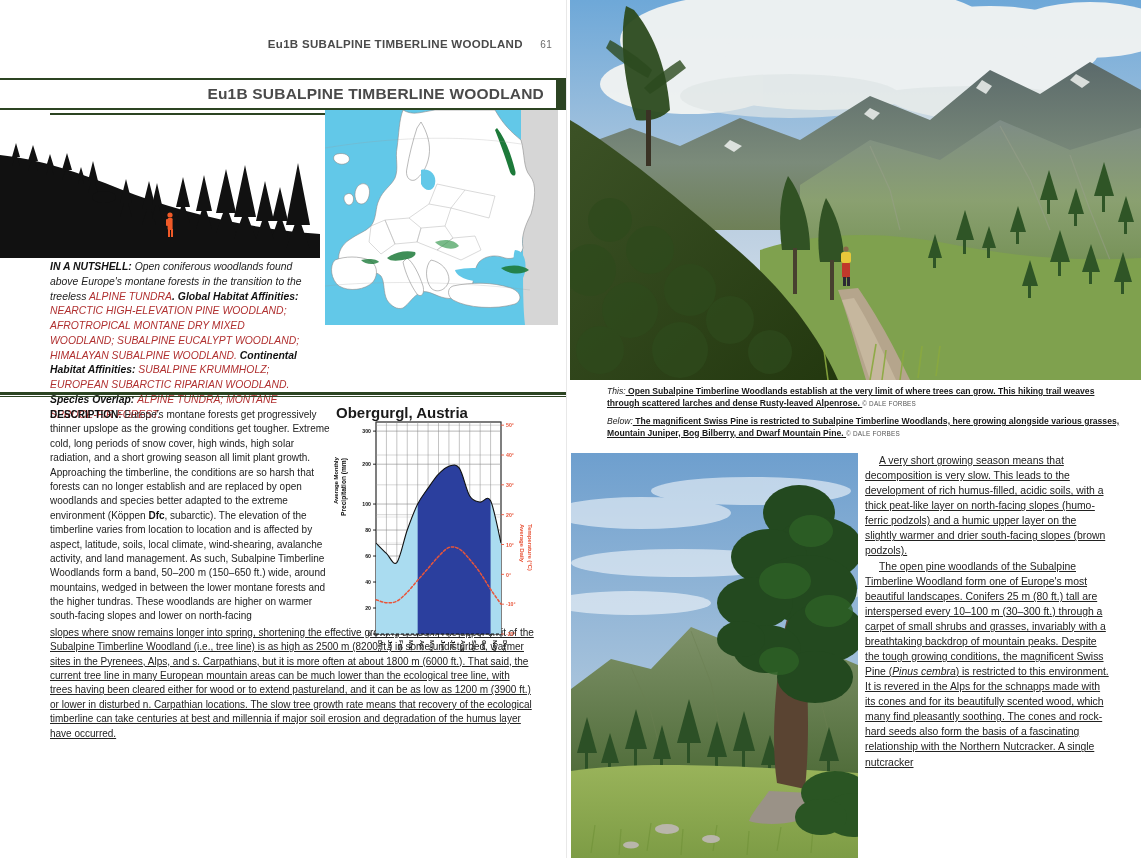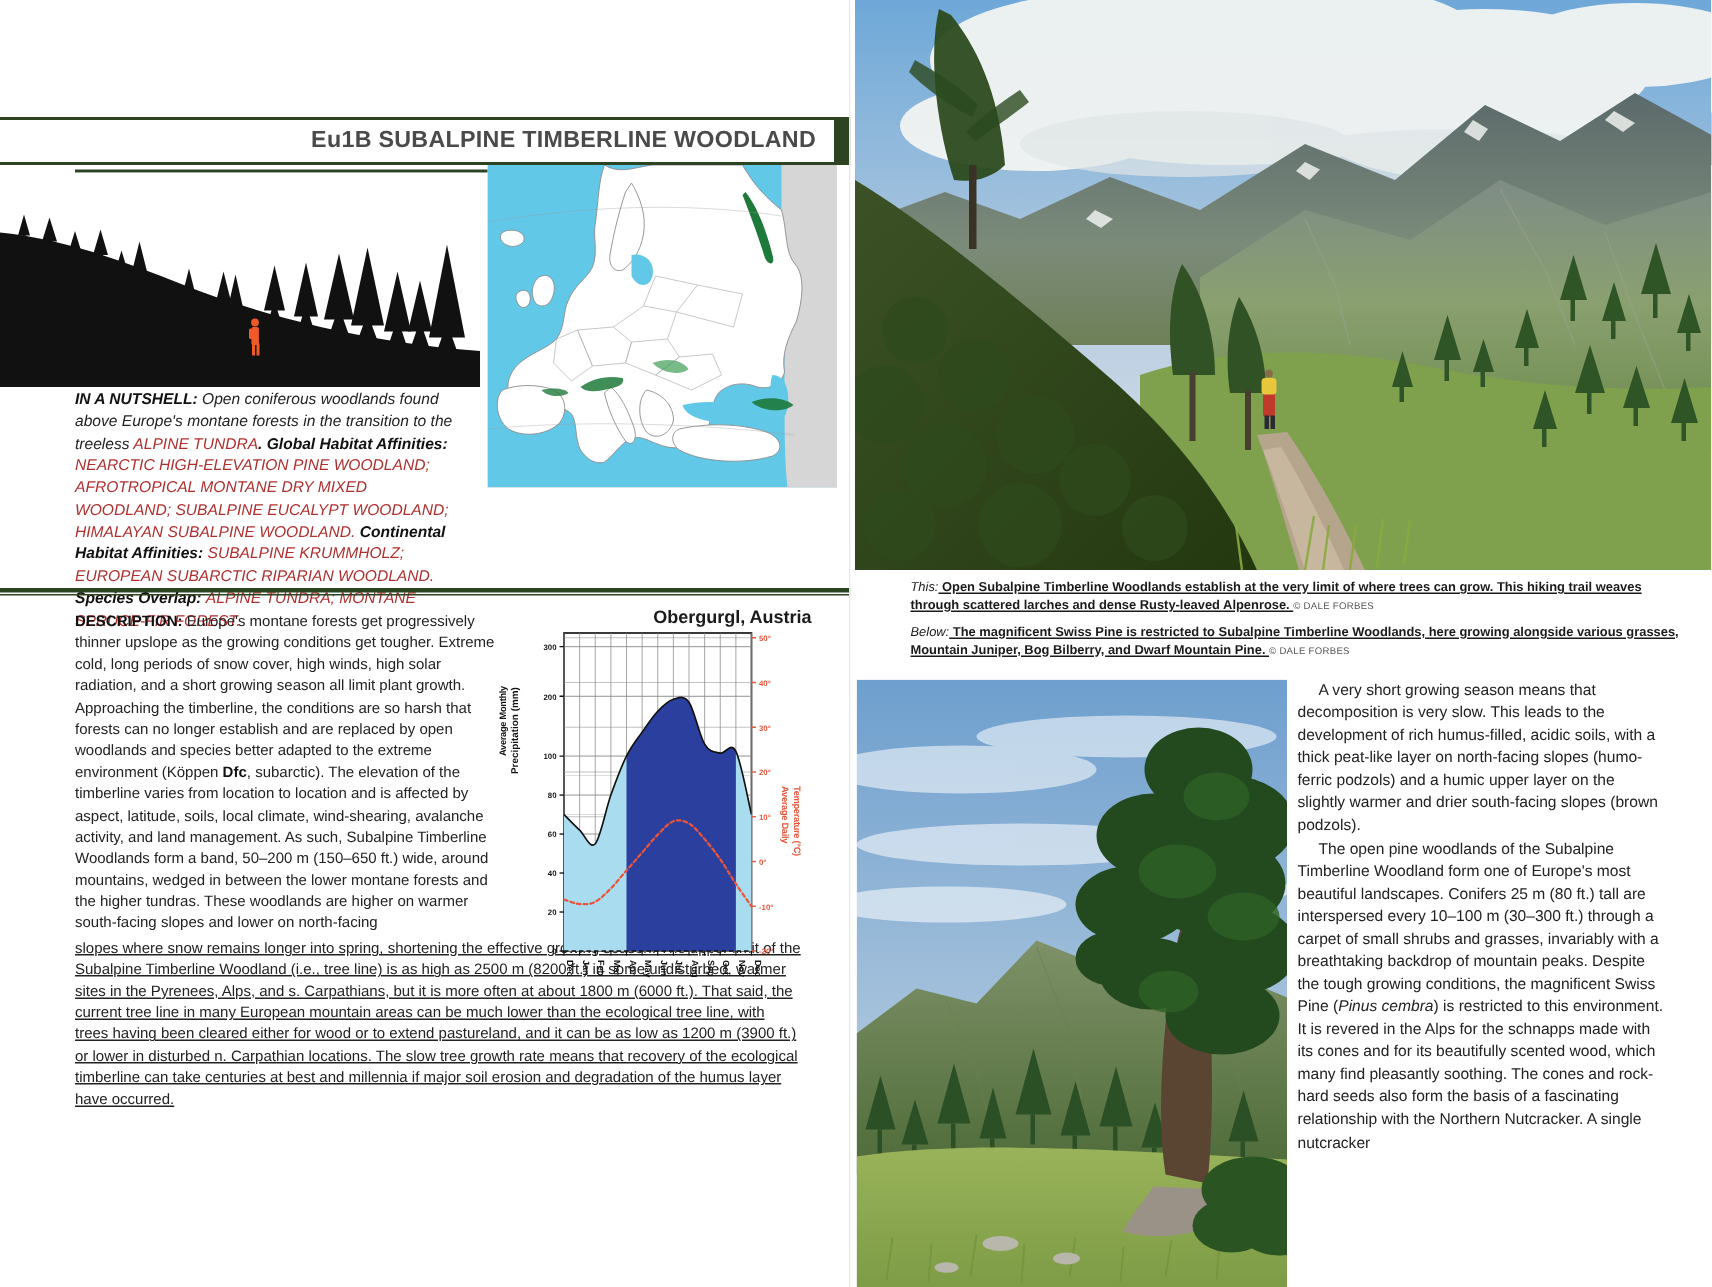--- a/index.html
+++ b/index.html
@@ -82,22 +82,22 @@
     text-align: left;
   }
   .description .narrow { width: 282px; }
   .description b { font-weight: bold; color:#111; }
 
   
   .climate {
     position:absolute; left: 336px; top: 404px; width: 205px; height: 278px;
   }
   .climate .chart-title {
-    position:absolute; left:0; top:0; width:205px; text-align:right;
-    font-size: 12px; font-weight:600; color:#1a1a1a;
+    position:absolute; left:0; top:0; width:205px; text-align:left;
+    font-size: 15px; font-weight:600; color:#1a1a1a;
   }
   .ylabel-left {
     position:absolute; left: -4px; top: 100px;
     transform: rotate(-90deg); transform-origin: left top;
     font-size: 6.2px; font-weight:bold; color:#111; white-space:nowrap;
     letter-spacing:-0.2px;
   }
   .ylabel-left2 {
     position:absolute; left: 4px; top: 112px;
     transform: rotate(-90deg); transform-origin: left top;
@@ -137,36 +137,40 @@
   .photo-bottom {
     position:absolute; left: 4px; top: 453px; width: 287px; height: 405px;
     overflow:hidden;
   }
   .photo-bottom svg { display:block; }
 
   .right-col-text {
     position:absolute; left: 298px; top: 453px; width: 244px;
     font-size: 10.4px; line-height:1.45; color:#222;
   }
-  .right-col-text p { margin-bottom: 0; text-indent: 14px; }
+  .right-col-text p { margin-bottom: 0; text-indent: 14px; text-decoration: underline; }
   .right-col-text i { font-style: italic; }
 
   .green-tab {
     position:absolute; left: 563px; top: 75px; width: 11px; height: 35px;
     background:#2c4422;
   }
   .edge-line { position:absolute; left: 566px; top:0; width:1px; height:858px; background:#e8e8e8; }
 </style>
 </head>
 <body>
 
 <div class="page">
 
   <div class="left-page">
 
+    <div class="running-head">
+      <span class="rh-title">Eu1B SUBALPINE TIMBERLINE WOODLAND</span>
+      <span class="rh-page">61</span>
+    </div>
 
     <div class="title-band">
       <div class="title-band-inner">
         <h1>Eu1B SUBALPINE TIMBERLINE WOODLAND</h1>
       </div>
     </div>
     <div class="rule-under-title"></div>
 
     <div class="silhouette">
       <svg width="320" height="143" viewBox="0 0 320 143" xmlns="http://www.w3.org/2000/svg">

